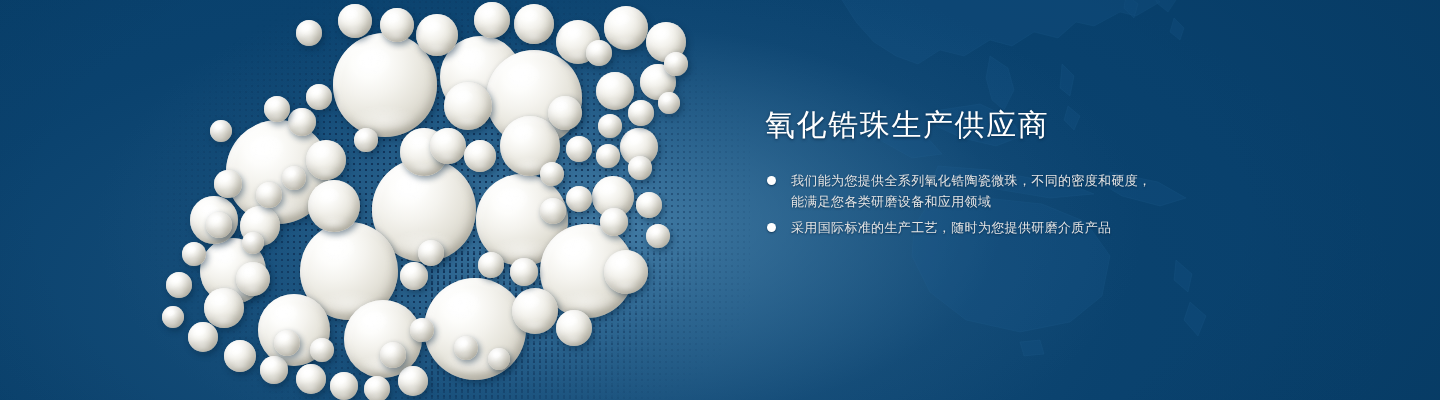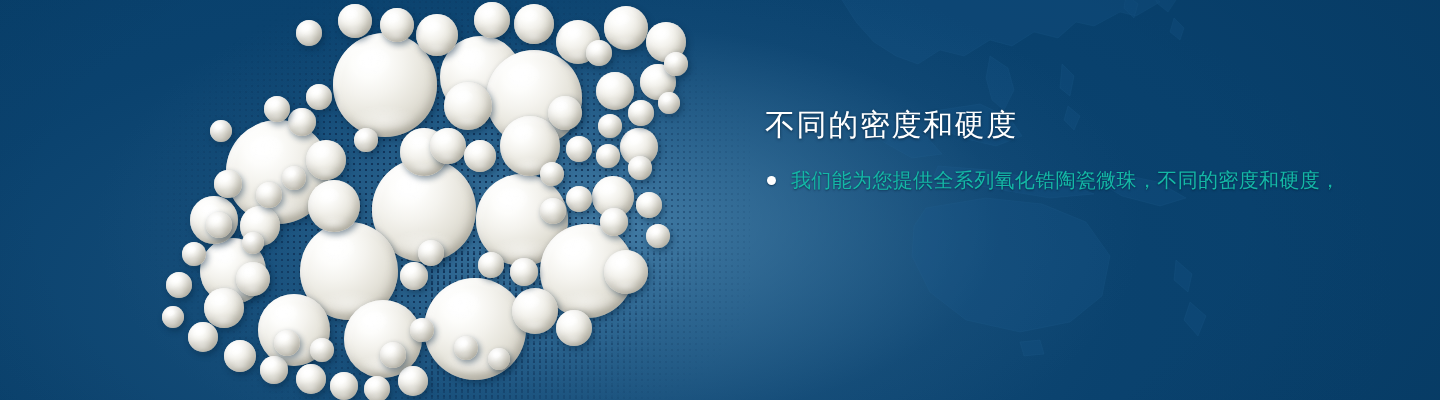--- a/index.html
+++ b/index.html
@@ -146,23 +146,23 @@
   }
   #bullets {
     position:absolute;
     left:0; top:170px;
     width:640px;
   }
   .bullet {
     position:relative;
     padding-left:26px;
     margin-bottom:5px;
-    font-size:20px;
+    font-size:13px;
     line-height:21px;
-    color:#14b8a6;
+    color:#e5e5e5;
     letter-spacing:0.35px;
     text-shadow:0 1px 2px rgba(2,28,52,0.62);
   }
   .bullet .dot {
     position:absolute;
     left:2px; top:6px;
     width:9px; height:9px;
     border-radius:50%;
     background:#ffffff;
     box-shadow:0 1px 2px rgba(2,28,52,0.55);
@@ -305,27 +305,32 @@
     <div class="bead sm" style="left:354px; top:128px; width:24px; height:24px;"></div>
     <div class="bead sm" style="left:210px; top:120px; width:22px; height:22px;"></div>
     <div class="bead sm" style="left:454px; top:336px; width:24px; height:24px;"></div>
     <div class="bead sm" style="left:488px; top:348px; width:22px; height:22px;"></div>
   </div>
 
   <div class="bg-vignette"></div>
 
   <div id="copy">
 
-    <div id="headline">不同的密度和硬度</div>
+    <div id="headline">氧化锆珠生产供应商</div>
 
     <div id="bullets">
 
       <div class="bullet">
         <span class="dot"></span>
         <span class="line">我们能为您提供全系列氧化锆陶瓷微珠，不同的密度和硬度，</span>
+        <span class="line">能满足您各类研磨设备和应用领域</span>
       </div>
 
 
+      <div class="bullet">
+        <span class="dot"></span>
+        <span class="line">采用国际标准的生产工艺，随时为您提供研磨介质产品</span>
+      </div>
 
     </div>
   </div>
 
 </div>
 
 </body></html>

